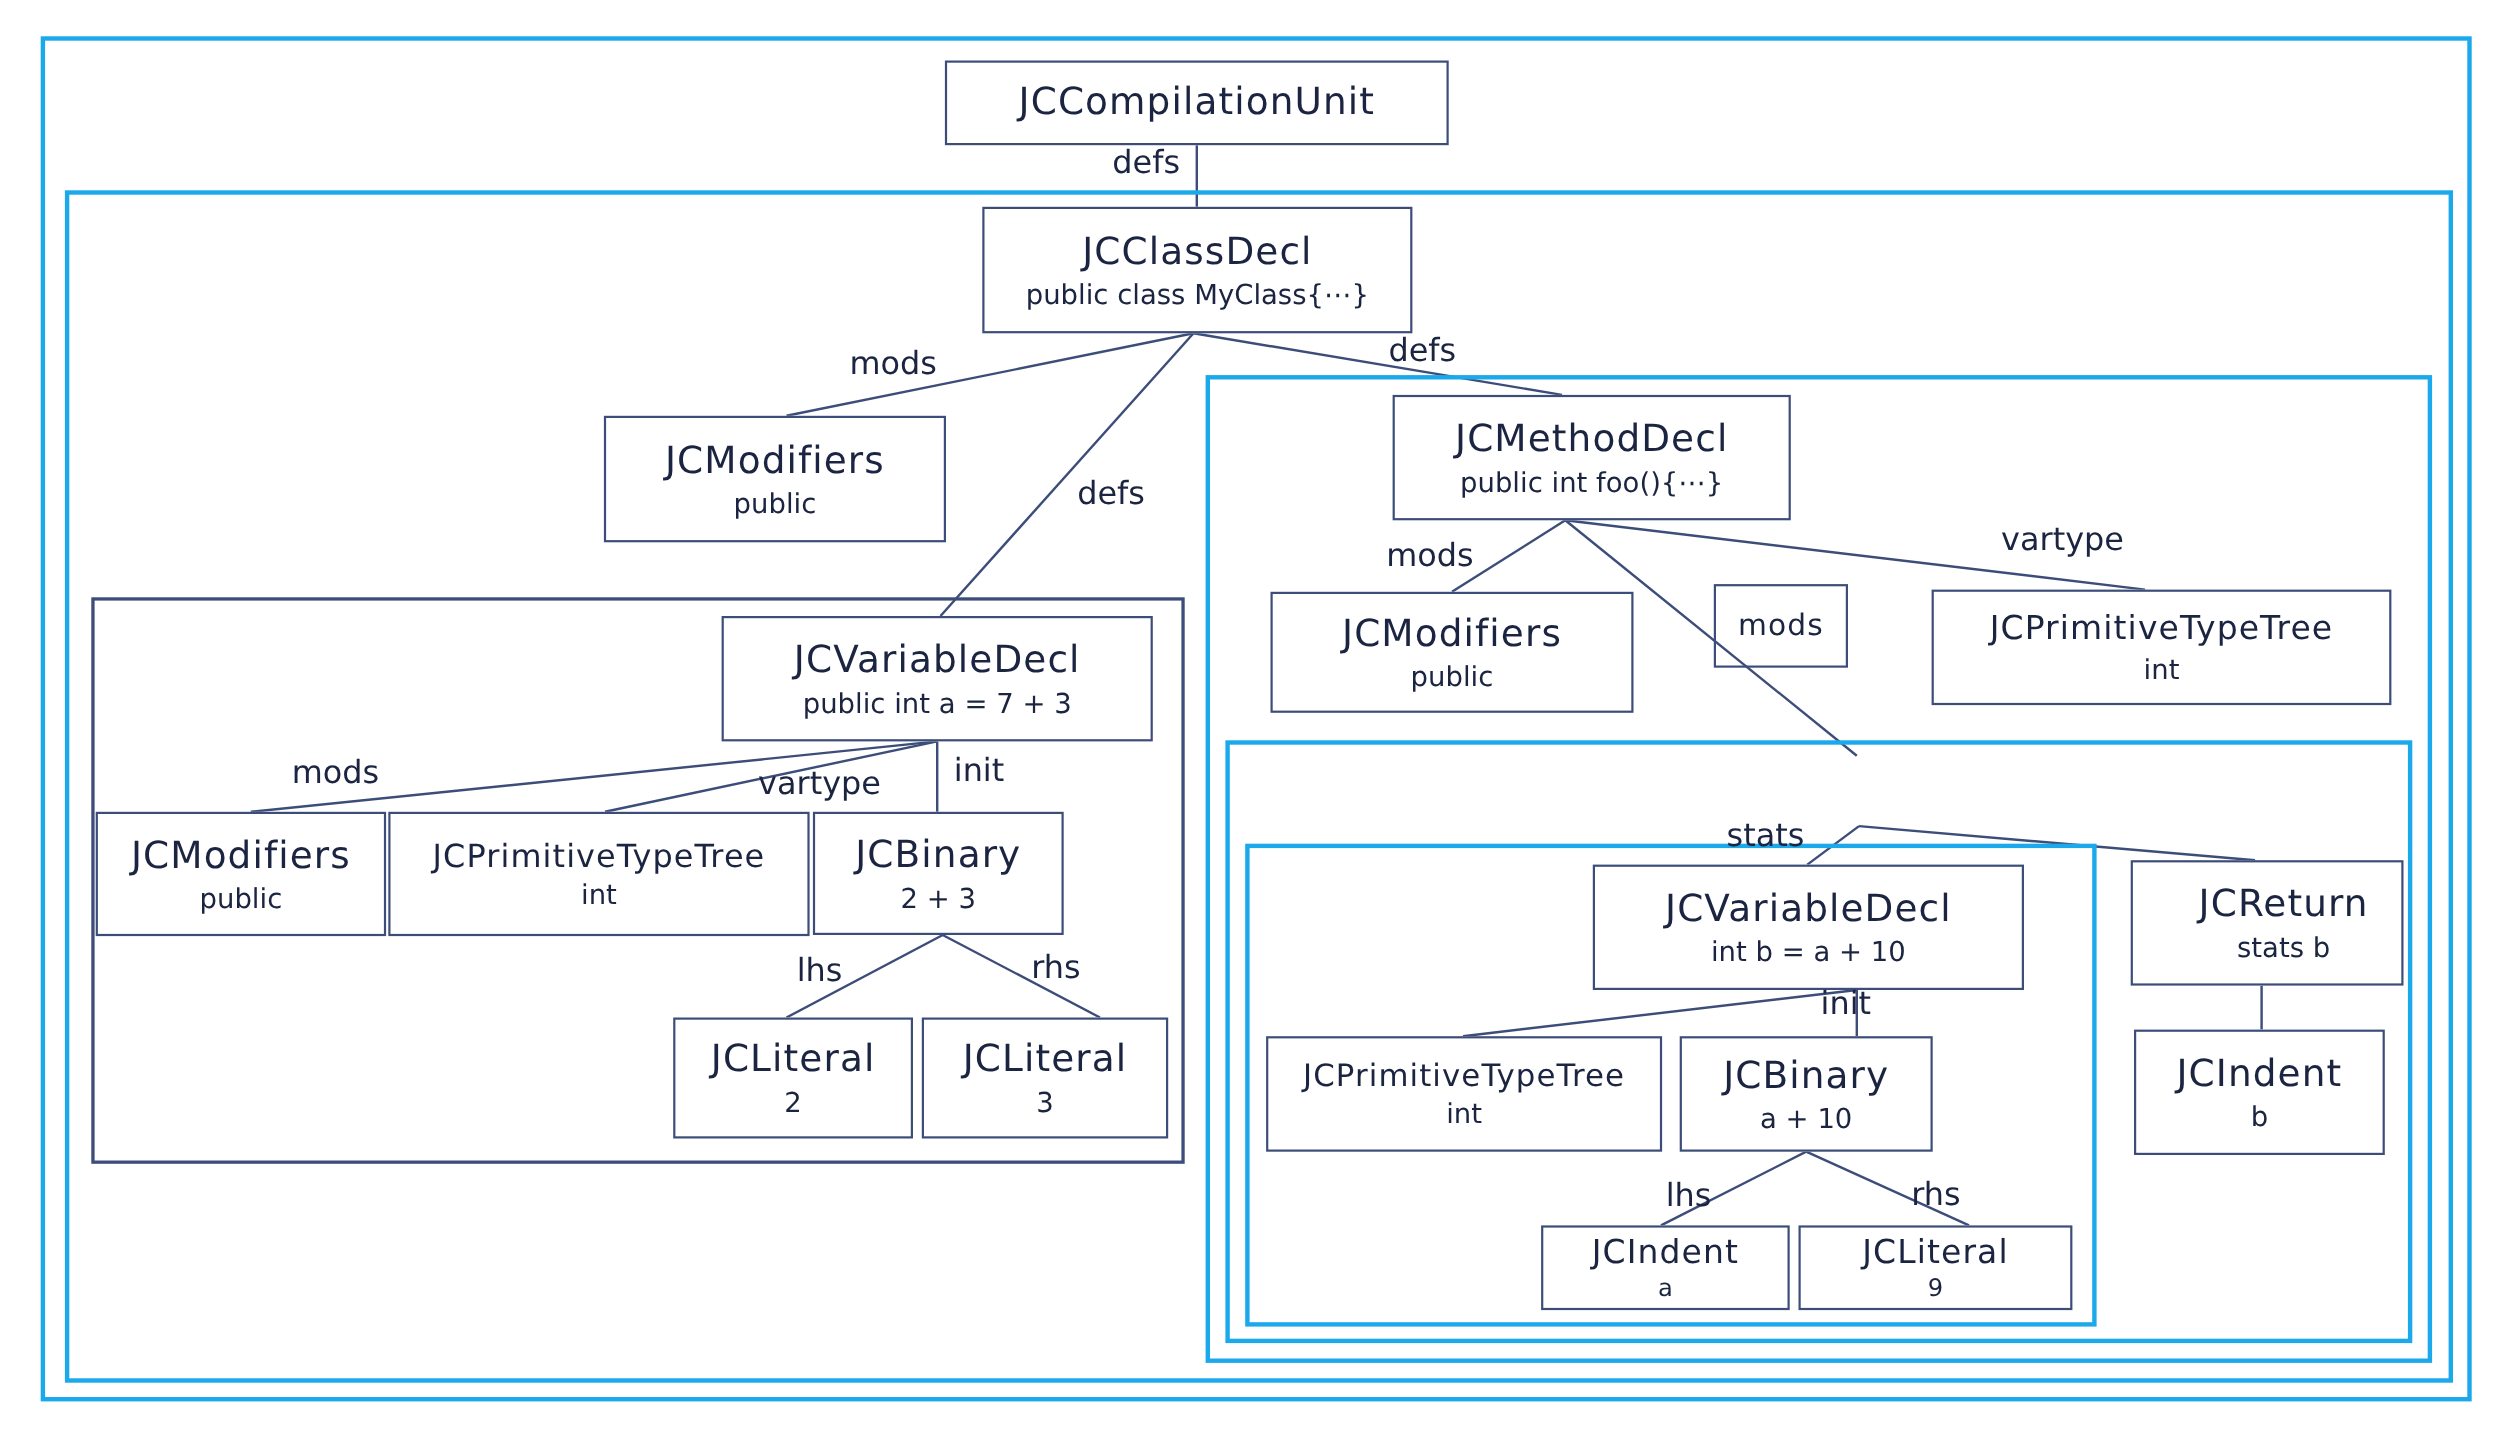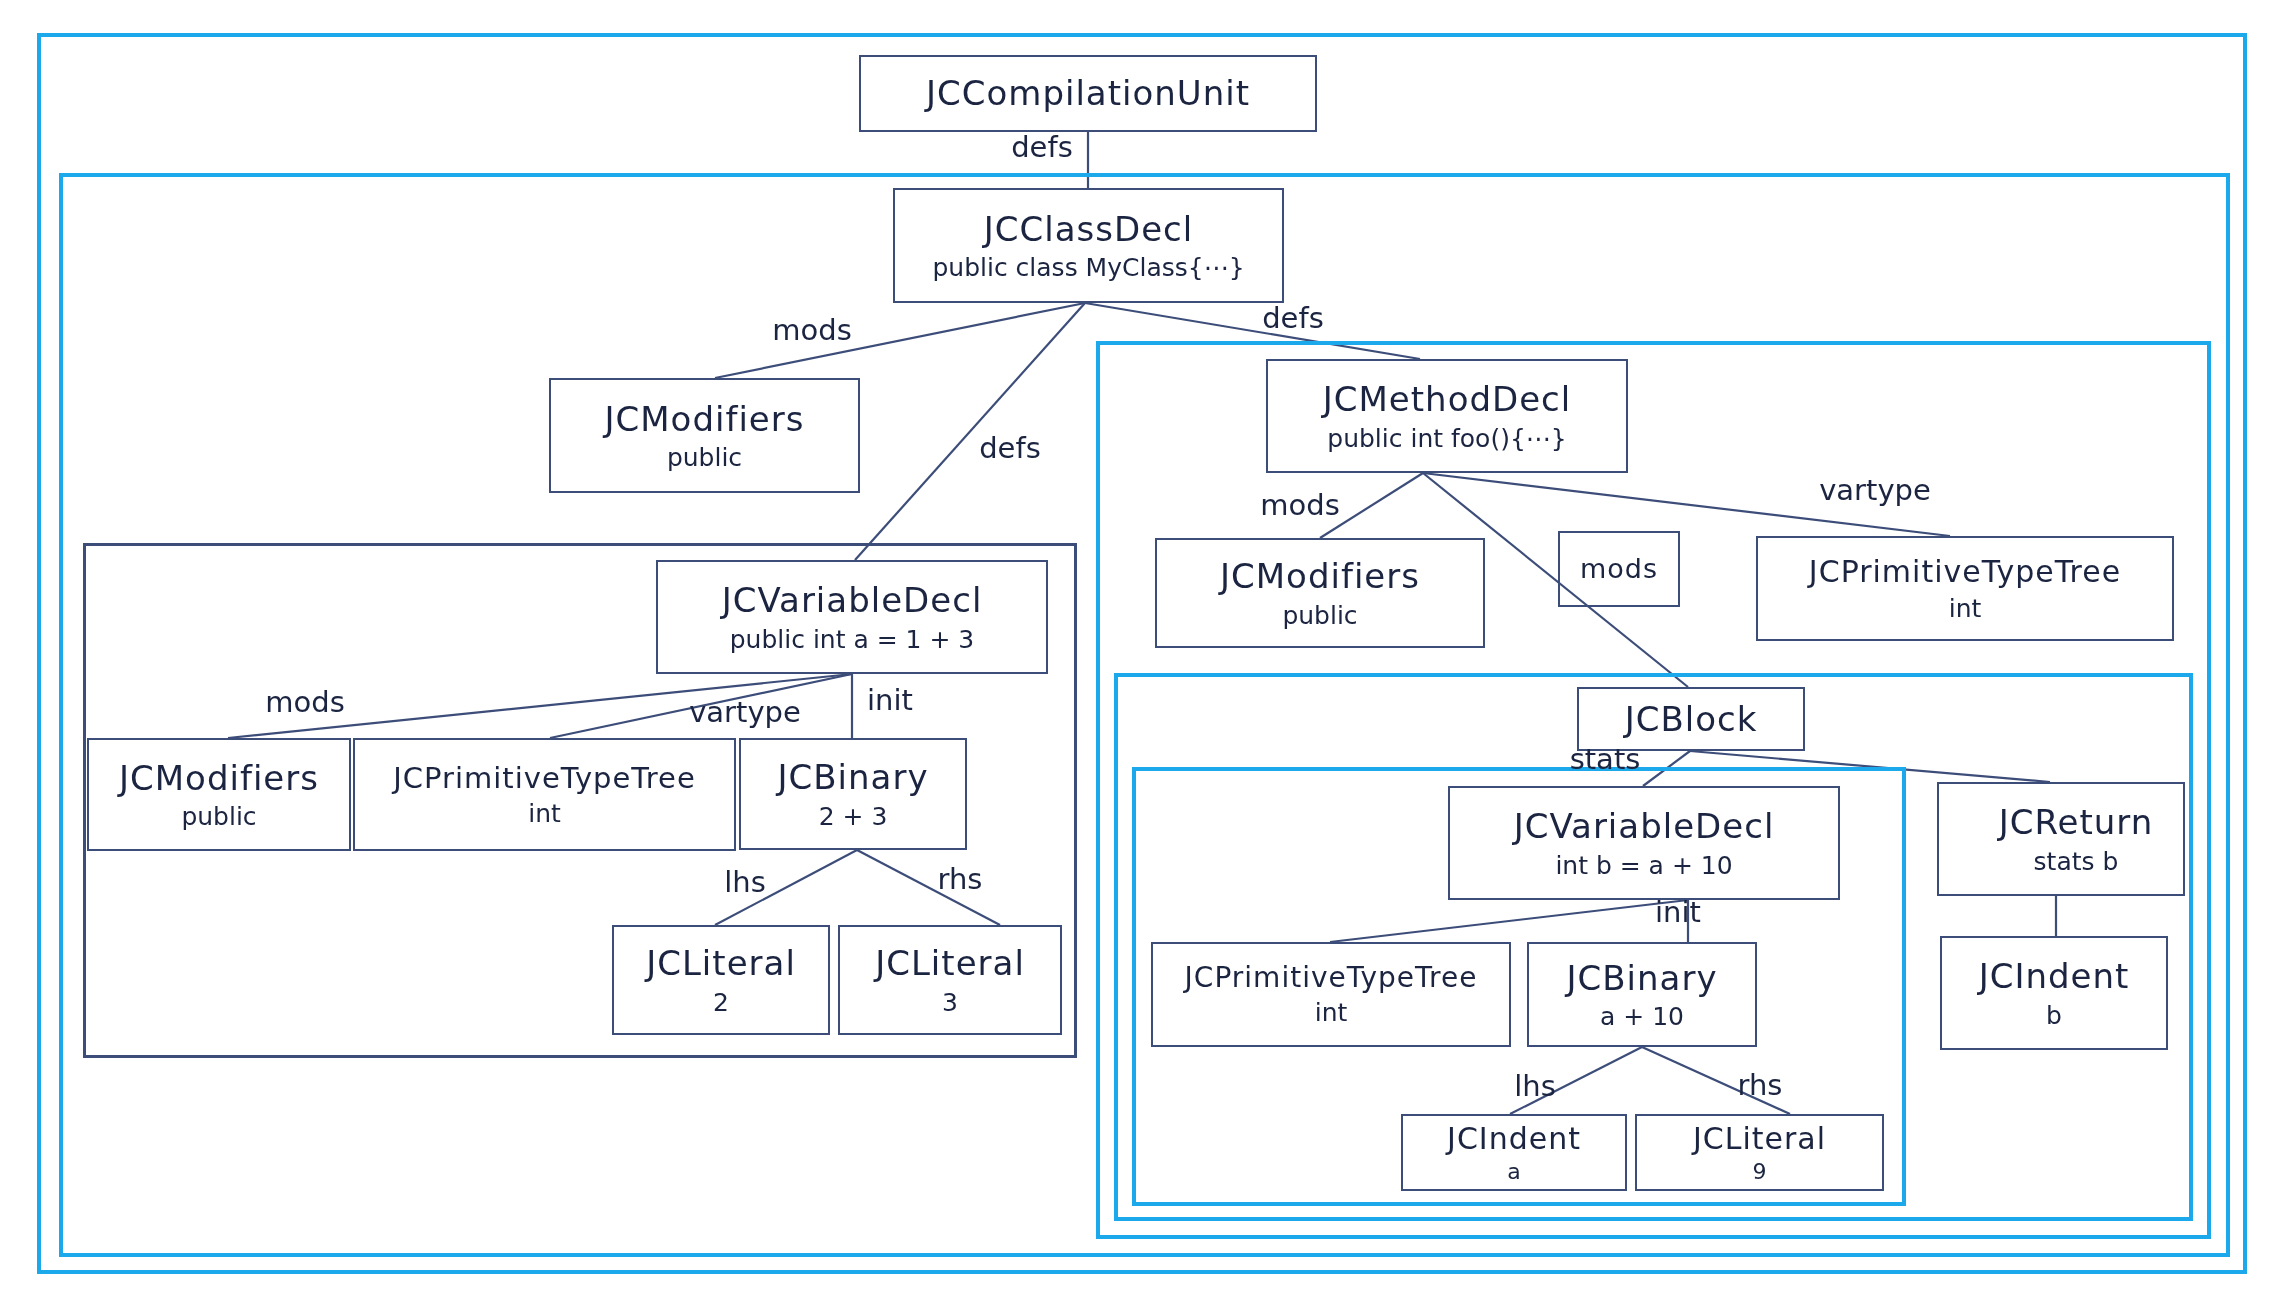--- a/index.html
+++ b/index.html
@@ -125,21 +125,21 @@
     <span class="t">JCCompilationUnit</span>
   </div>
 
   <div class="node" id="b-mod1">
     <span class="t">JCModifiers</span>
     <span class="s">public</span>
   </div>
 
   <div class="node" id="b-vda">
     <span class="t">JCVariableDecl</span>
-    <span class="s">public int a = 1 + 3</span>
+    <span class="s">public int a = 7 + 3</span>
   </div>
 
   <div class="node" id="b-mod2">
     <span class="t">JCModifiers</span>
     <span class="s">public</span>
   </div>
 
   <div class="node" id="b-ptt1">
     <span class="t">JCPrimitiveTypeTree</span>
     <span class="s">int</span>
@@ -172,23 +172,20 @@
 
   <div class="node plain" id="b-body">
     <span class="t">mods</span>
   </div>
 
   <div class="node" id="b-ptt2">
     <span class="t">JCPrimitiveTypeTree</span>
     <span class="s">int</span>
   </div>
 
-  <div class="node" id="b-blk">
-    <span class="t">JCBlock</span>
-  </div>
 
   <div class="node" id="b-vdb">
     <span class="t">JCVariableDecl</span>
     <span class="s">int b = a + 10</span>
   </div>
 
   <div class="node" id="b-ptt3">
     <span class="t">JCPrimitiveTypeTree</span>
     <span class="s">int</span>
   </div>

